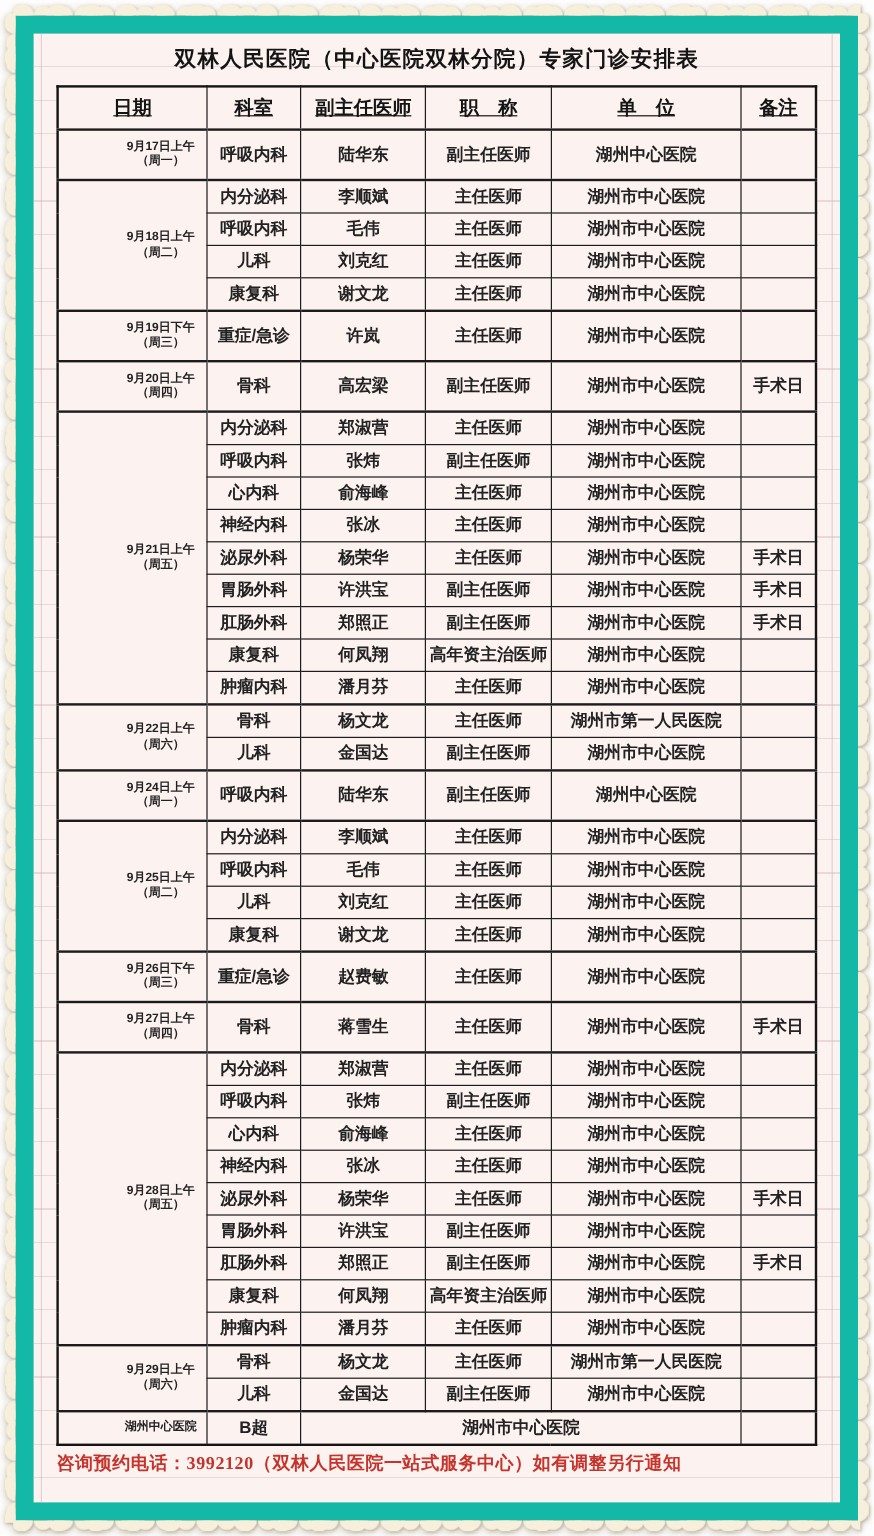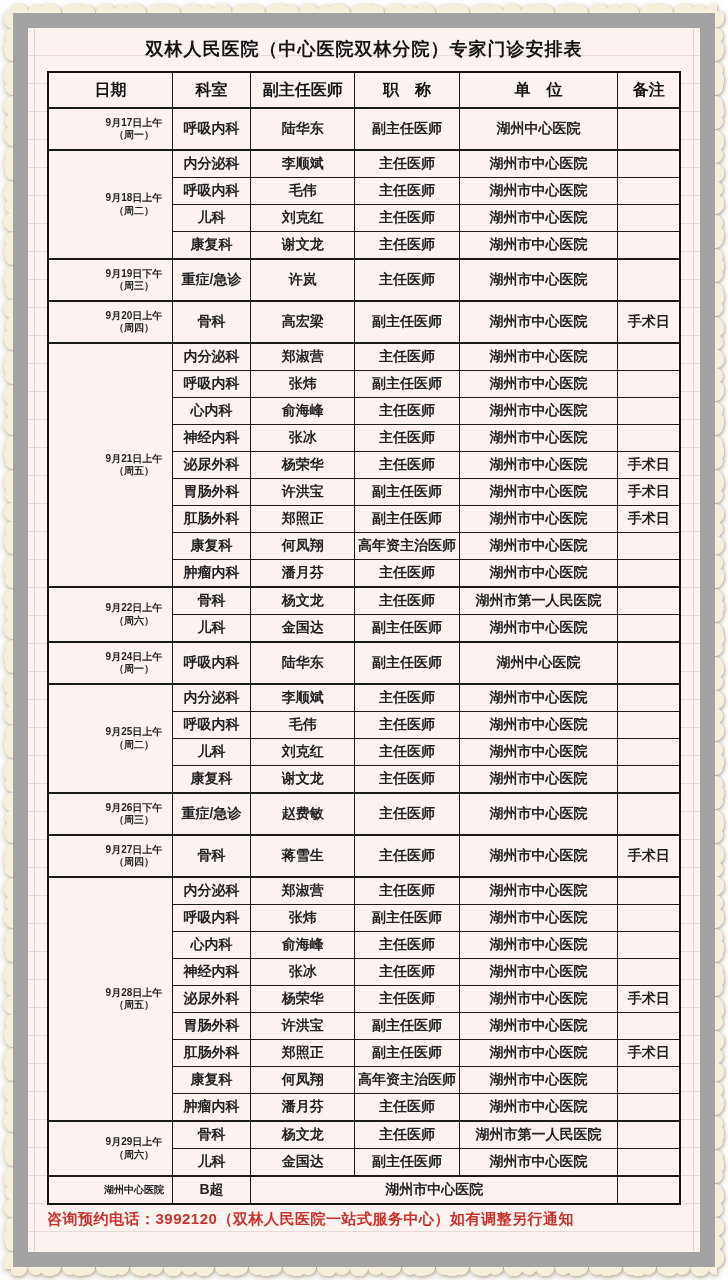--- a/index.html
+++ b/index.html
@@ -8,21 +8,21 @@
     background:#fdfdfd;
     font-family:"Liberation Sans","DejaVu Sans",sans-serif;
   }
   
   .paper-shadow{
     position:absolute;inset:0;
     filter:drop-shadow(1px 1.5px 1.5px rgba(150,130,100,.55)) drop-shadow(-1px 2px 3px rgba(150,130,100,.28));
   }
   .paper{
     position:absolute;left:13px;right:13px;top:13px;bottom:13px;
-    background:#a3a3a3;
+    background:#14b8a6;
   }
   .edge{position:absolute;}
   .edge.t{left:-2px;right:-2px;top:-9px;height:9px;background:
     radial-gradient(circle at 8px 9px,#f6efdc 7.5px,rgba(246,239,220,0) 8.5px) repeat-x 0 0/17px 9px,
     radial-gradient(circle at 14px 9px,#f6efdc 9px,rgba(246,239,220,0) 10px) repeat-x -6px 0/29px 9px;}
   .edge.b{left:-2px;right:-2px;bottom:-9px;height:9px;background:
     radial-gradient(circle at 8px 0,#f6efdc 7.5px,rgba(246,239,220,0) 8.5px) repeat-x 0 0/17px 9px,
     radial-gradient(circle at 14px 0,#f6efdc 9px,rgba(246,239,220,0) 10px) repeat-x -7px 0/31px 9px;}
   .edge.l{top:-2px;bottom:-2px;left:-9px;width:9px;background:
     radial-gradient(circle at 9px 8px,#f6efdc 7.5px,rgba(246,239,220,0) 8.5px) repeat-y 0 0/9px 17px,
@@ -50,28 +50,28 @@
     border-collapse:collapse;table-layout:fixed;
     width:634px;margin:0 auto;background:#fcf3f0;
     border:2.5px solid #141414;
   }
   .sched th,.sched td{
     border:1.5px solid #1c1c1c;
     text-align:center;vertical-align:middle;
     font-size:14px;font-weight:700;color:#222;
     padding:0 1px;white-space:nowrap;overflow:hidden;
   }
-  .sched th{height:34px;font-size:16px;color:#141414;}
+  .sched th{height:34px;font-size:16px;color:#141414;text-decoration:underline;}
   .sched td{height:26px;}
   .sched tr.tall td{height:40px;}
   .sched tr.group-start th,.sched tr.group-start td{border-top-width:2.2px;}
   .sched td.datecol{font-size:10px;line-height:1.25;white-space:normal;padding-left:48px;}
   .footer-note{
     width:634px;margin:5px auto 0;text-align:left;
-    font-size:15px;font-weight:700;color:#c5342c;letter-spacing:.5px;
+    font-size:15px;font-weight:700;color:#c5342c;letter-spacing:.5px;font-family:Liberation Serif, serif;
   }
   .c-date{width:124px}.c-dept{width:78px}.c-doc{width:104px}
   .c-title{width:104px}.c-org{width:158px}.c-note{width:62px}
 </style>
 </head>
 <body>
 
 <div class="paper-shadow">
   <div class="paper">
     <div class="edge t"></div>

